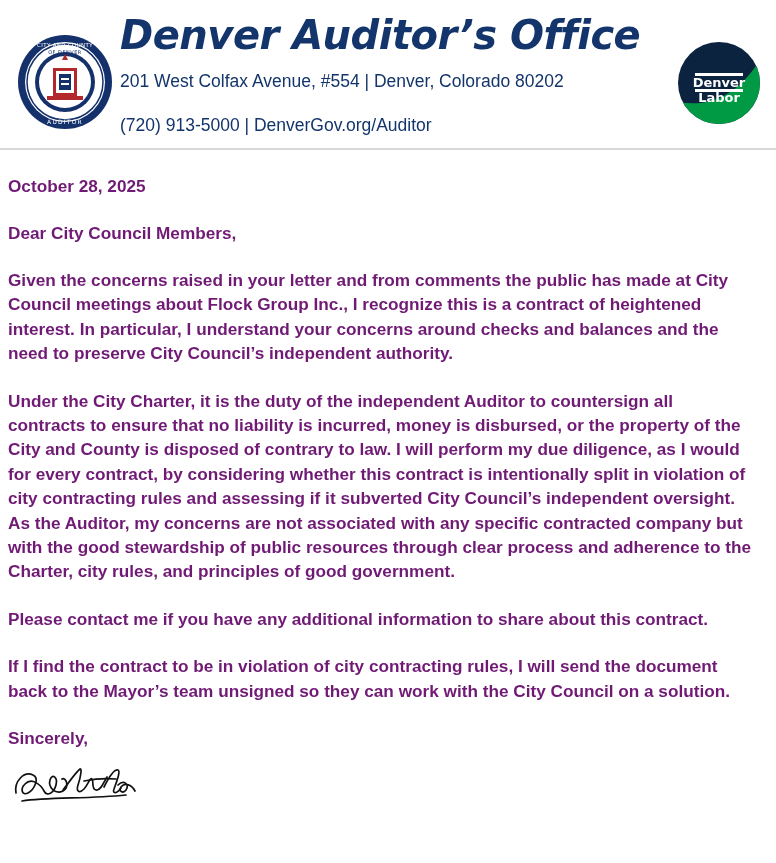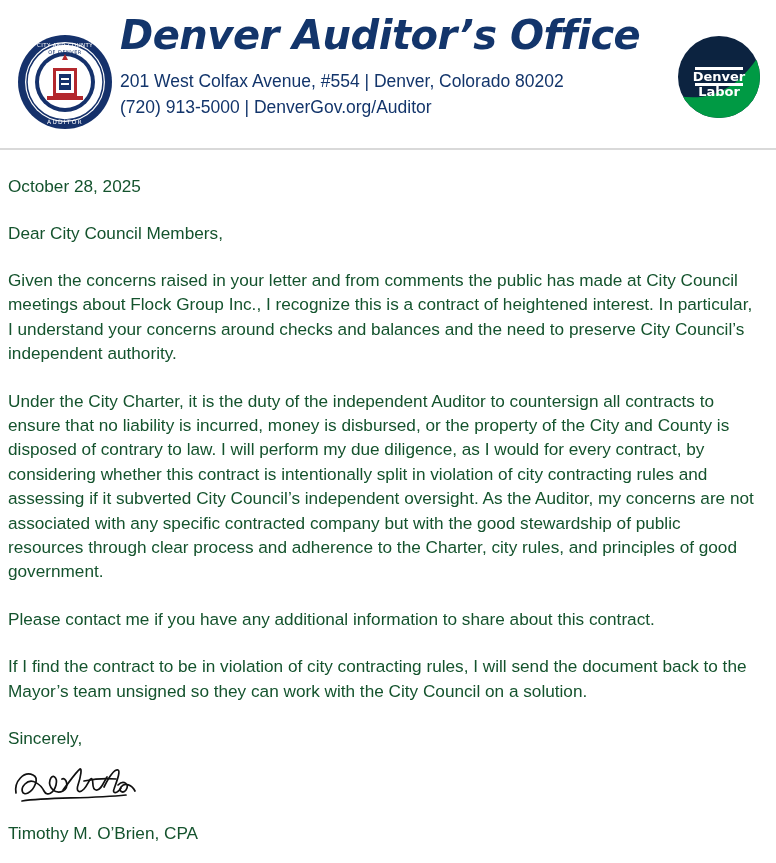--- a/index.html
+++ b/index.html
@@ -56,26 +56,26 @@
     margin: 0;
     white-space: nowrap;
   }
   .masthead-line {
     font-size: 17.5px;
     color: #13356b;
     margin-top: 10px;
     line-height: 1.5;
     white-space: nowrap;
   }
-  .masthead-line.second { margin-top: 0px; }
+  .masthead-line.second { margin-top: 18px; }
 
   .denver-labor {
     position: absolute;
     right: 16px;
-    top: 36px;
+    top: 42px;
     width: 82px;
     height: 82px;
   }
   .denver-labor svg { display: block; }
 
   .rule {
     position: absolute;
     left: 0;
     right: 0;
     top: 148px;
@@ -87,21 +87,22 @@
   .letter {
     position: absolute;
     left: 8px;
     top: 174px;
     right: 22px;
   }
   .letter p {
     margin: 0 0 23px 0;
     font-size: 17.2px;
     line-height: 1.42;
-    color: #14532d;
+    color: #701a75;
+    font-weight: bold;
   }
   .letter p.date { margin-bottom: 23px; }
   .letter p.salutation { margin-bottom: 22px; margin-top: 20px; }
   .letter p.closing { margin-bottom: 6px; margin-top: 12px; }
 
   .signature {
     height: 58px;
     margin: 0 0 6px 0;
   }
   .signature svg { display: block; }
@@ -181,17 +182,16 @@
           <path d="M8 36 C6 24, 16 14, 25 18 C32 21, 26 33, 20 36 C14 39, 12 32, 17 27 C24 20, 33 28, 36 34 C39 40, 46 36, 48 28 C50 20, 44 16, 42 23 C40 30, 47 38, 55 34 C62 30, 58 20, 54 22"></path>
           <path d="M55 33 C62 24, 68 15, 72 12 C74 11, 73 19, 70 28 C68 34, 71 37, 76 32 C80 28, 82 20, 84 22 C86 24, 83 32, 88 33 C93 34, 96 24, 99 20"></path>
           <path d="M96 30 C100 22, 106 12, 110 13 C113 14, 108 26, 106 32 C104 37, 109 37, 113 31"></path>
           <path d="M110 28 C116 22, 122 28, 118 33 C115 37, 110 34, 113 30 C117 25, 124 28, 127 34"></path>
           <path d="M76 24 C86 22, 98 21, 108 22"></path>
           <path d="M14 44 C40 40, 80 42, 118 38"></path>
         </g>
       </svg>
     </div>
 
-    <p class="sig-name">Timothy M. O’Brien, CPA</p>
 
   </div>
 
 </div>
 
 </body></html>

